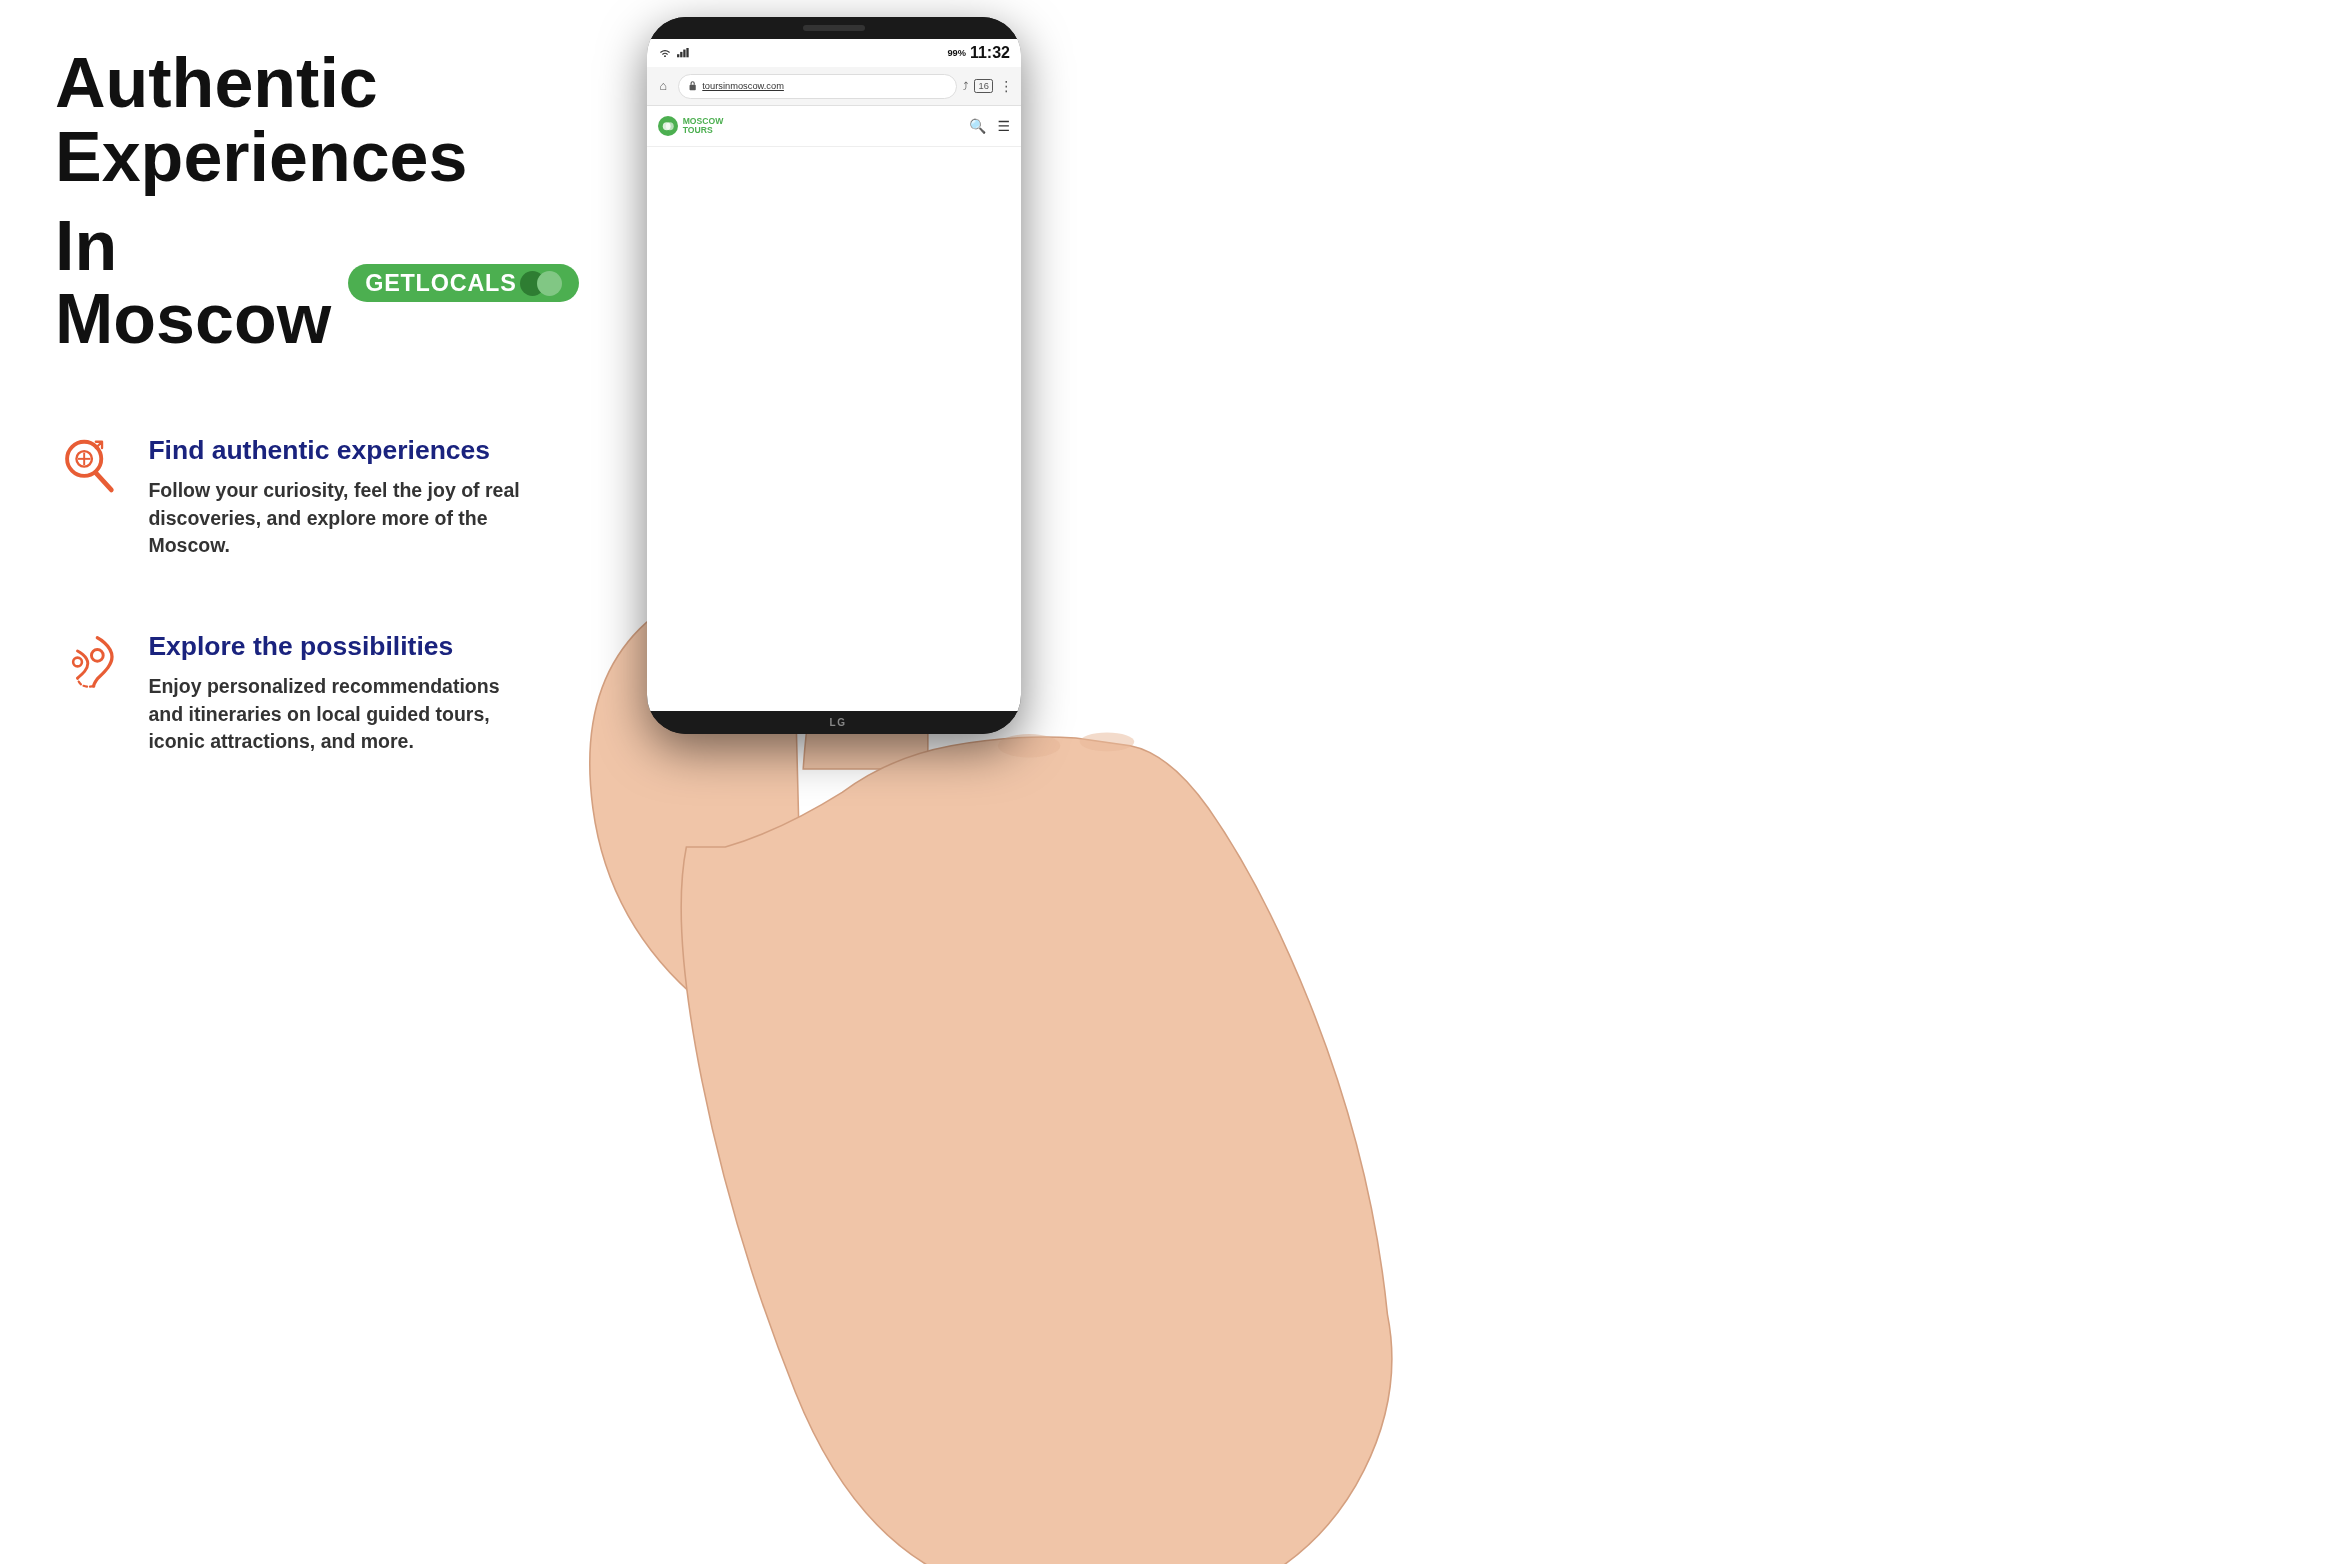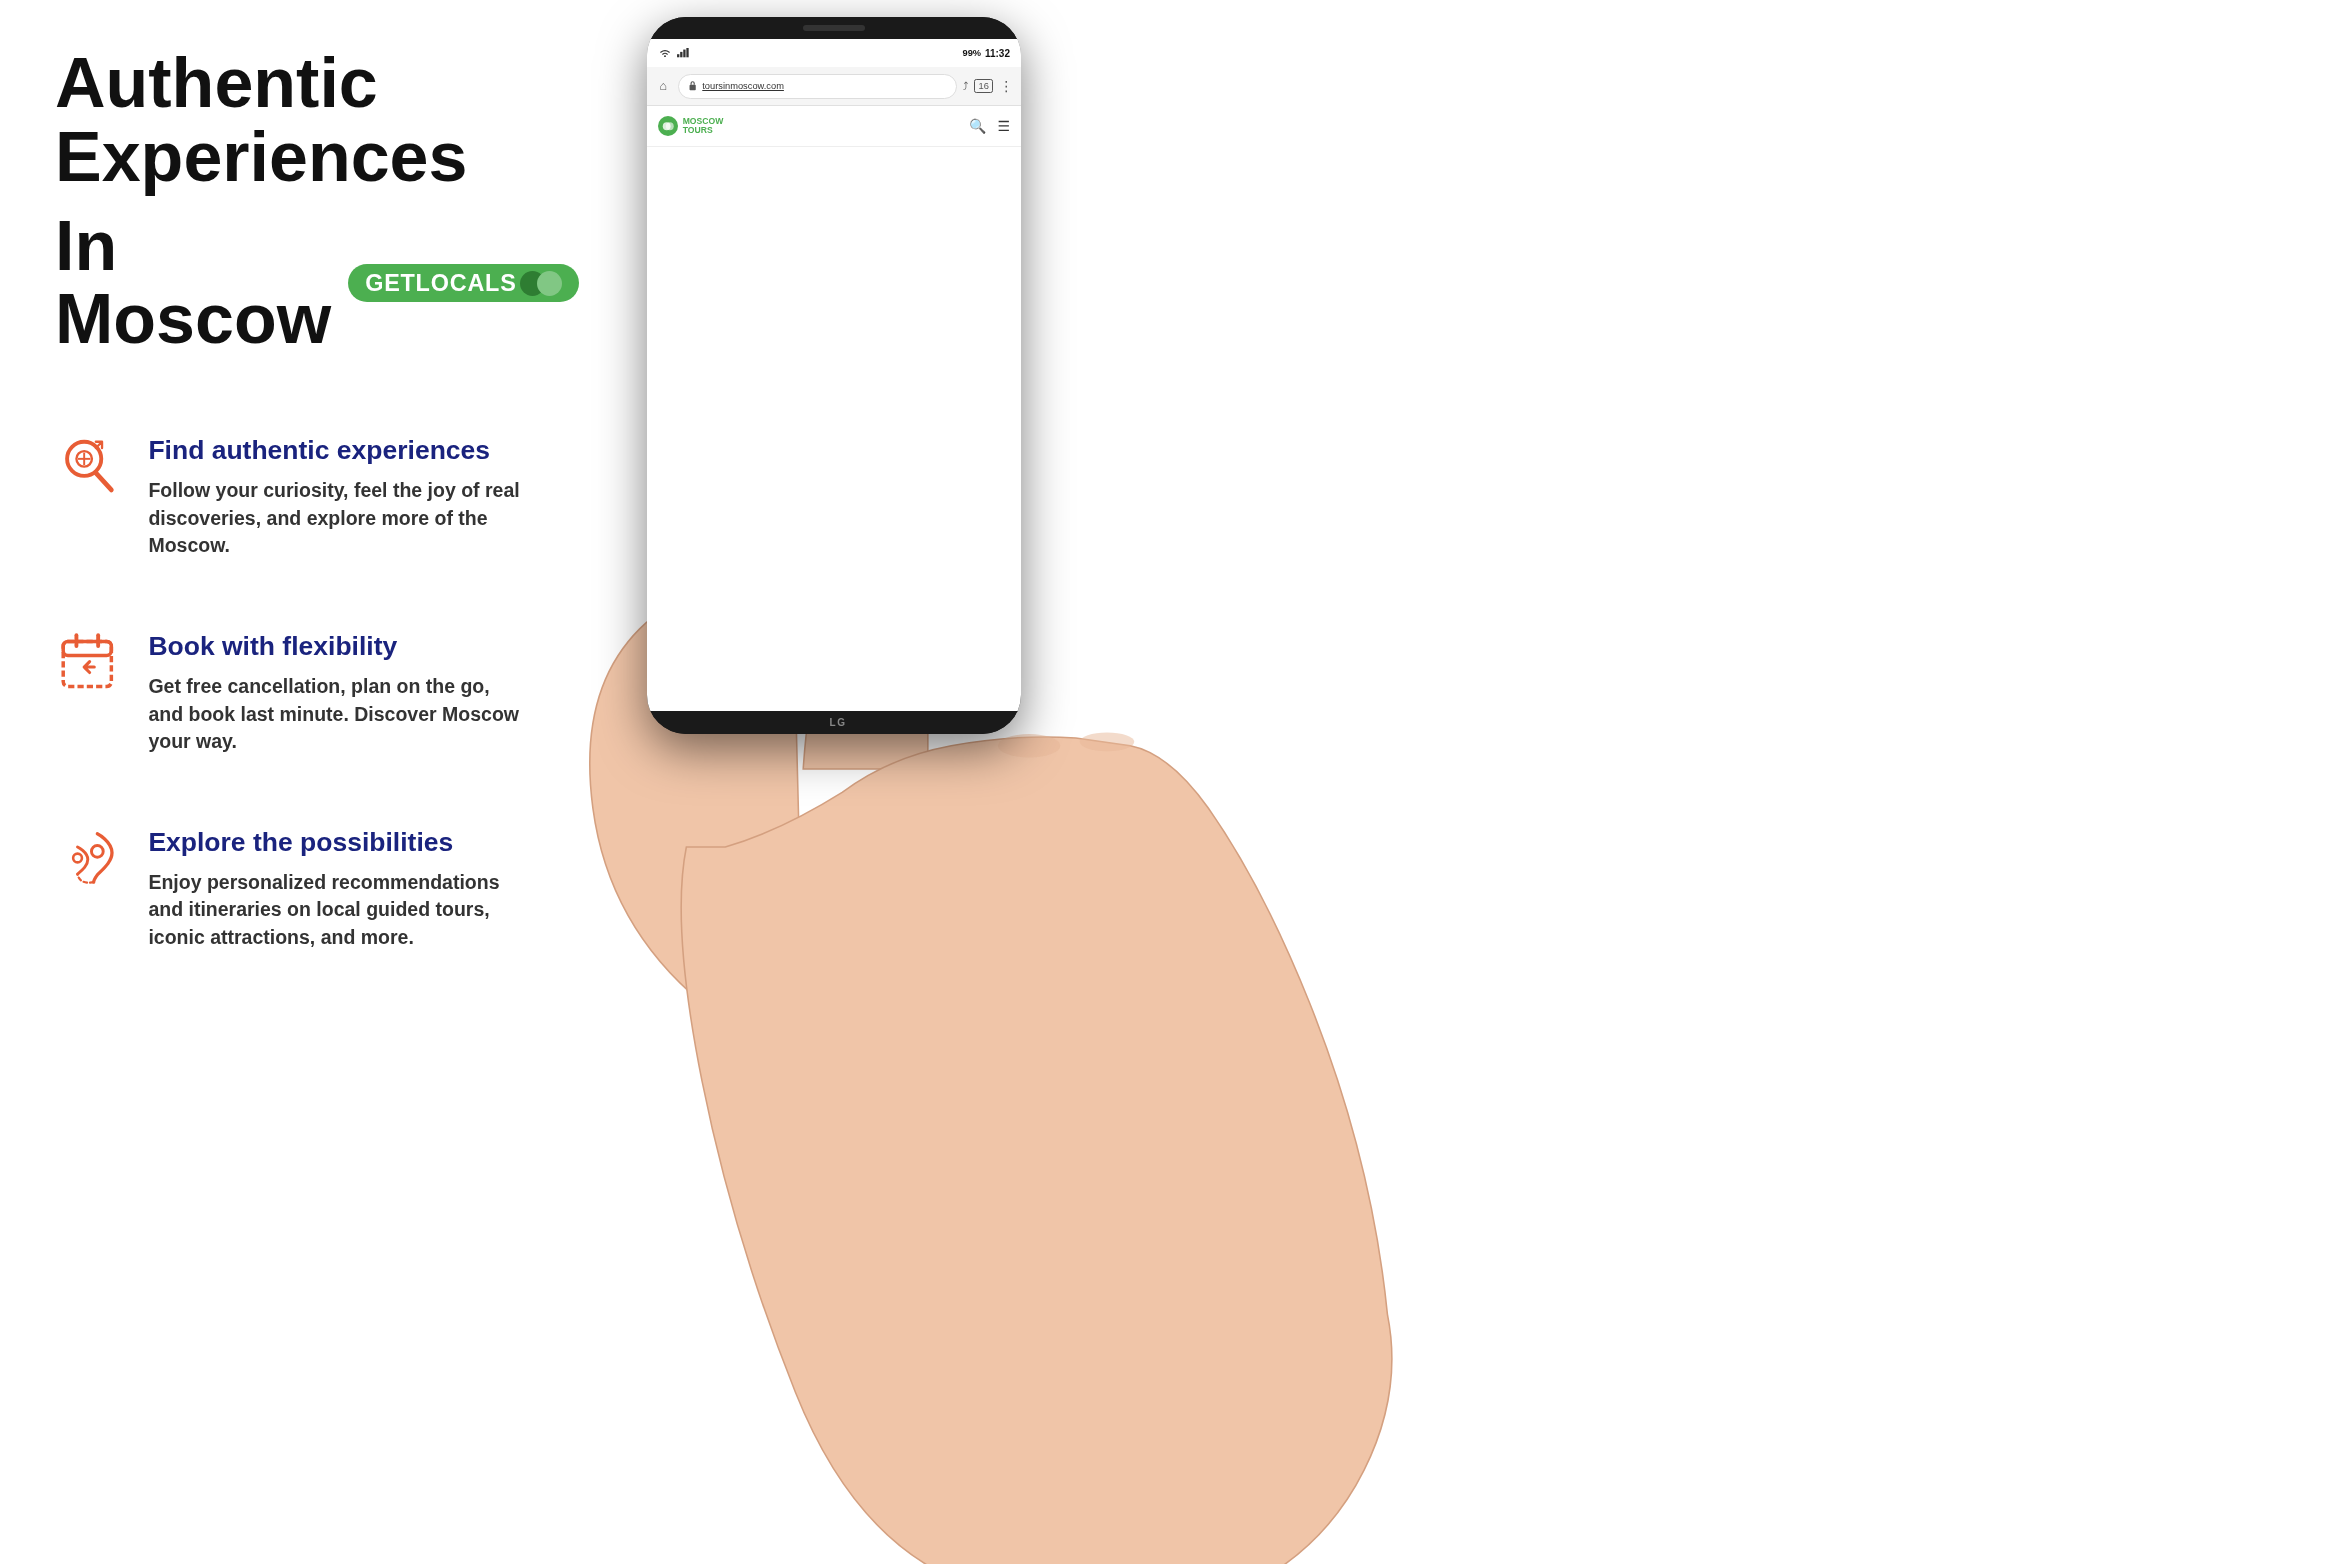--- a/index.html
+++ b/index.html
@@ -436,39 +436,20 @@
 
         <path d="M50 18 L58 10 M58 10 L50 10 M58 10 L58 18" stroke="#e85d35" stroke-width="3" stroke-linecap="round" stroke-linejoin="round"></path>
       </svg>
     </div>
     <div class="feature-text">
       <div class="feature-title">Find authentic experiences</div>
       <div class="feature-desc">Follow your curiosity, feel the joy of real discoveries, and explore more of the Moscow.</div>
     </div>
   </div>
 
-  <div class="feature-item">
-    <div class="feature-icon">
-      <svg viewBox="0 0 85 85" fill="none" xmlns="http://www.w3.org/2000/svg">
-
-        <rect x="8" y="16" width="62" height="58" rx="6" stroke="#e85d35" stroke-width="4.5" fill="none" stroke-dasharray="8 4"></rect>
-
-        <rect x="8" y="16" width="62" height="18" rx="6" fill="none" stroke="#e85d35" stroke-width="4.5"></rect>
-
-        <line x1="25" y1="8" x2="25" y2="22" stroke="#e85d35" stroke-width="5" stroke-linecap="round"></line>
-        <line x1="53" y1="8" x2="53" y2="22" stroke="#e85d35" stroke-width="5" stroke-linecap="round"></line>
-
-        <path d="M48 49 L35 49 M35 49 L42 42 M35 49 L42 56" stroke="#e85d35" stroke-width="4" stroke-linecap="round" stroke-linejoin="round"></path>
-      </svg>
-    </div>
-    <div class="feature-text">
-      <div class="feature-title">Book with flexibility</div>
-      <div class="feature-desc">Get free cancellation, plan on the go, and book last minute. Discover Moscow your way.</div>
-    </div>
-  </div>
 
   <div class="feature-item">
     <div class="feature-icon">
       <svg viewBox="0 0 90 90" fill="none" xmlns="http://www.w3.org/2000/svg">
 
         <path d="M55 12 C55 12 75 22 75 38 C75 50 63 60 55 68 C55 68 50 75 50 78" stroke="#e85d35" stroke-width="4.5" fill="none" stroke-linecap="round"></path>
         <circle cx="55" cy="36" r="8" stroke="#e85d35" stroke-width="4" fill="none"></circle>
 
         <path d="M28 30 C28 30 42 37 42 47 C42 55 35 61 28 67" stroke="#e85d35" stroke-width="4" fill="none" stroke-linecap="round"></path>
         <circle cx="28" cy="45" r="6" stroke="#e85d35" stroke-width="3.5" fill="none"></circle>
@@ -519,21 +500,21 @@
           </svg>
           <svg width="12.5" height="9.3" viewBox="0 0 16 12">
             <rect x="0" y="8" width="3" height="4" fill="#333"></rect>
             <rect x="4" y="5" width="3" height="7" fill="#333"></rect>
             <rect x="8" y="2" width="3" height="10" fill="#333"></rect>
             <rect x="12" y="0" width="3" height="12" fill="#333"></rect>
           </svg>
         </div>
         <div class="status-right">
           <span style="font-size:9.3px;">99%</span>
-          <span style="font-size:10px; font-weight:700;">11:32</span>
+          <span style="font-size:16px; font-weight:700;">11:32</span>
         </div>
       </div>
 
       <div class="browser-bar">
         <div class="browser-nav-icon">⌂</div>
         <div class="browser-url-bar">
           <svg width="9.3" height="9.3" viewBox="0 0 12 12">
             <rect x="2" y="5" width="8" height="7" rx="1" fill="#555"></rect>
             <path d="M4 5 V3 Q4 1 6 1 Q8 1 8 3 V5" stroke="#555" stroke-width="1.5" fill="none"></path>
           </svg>

